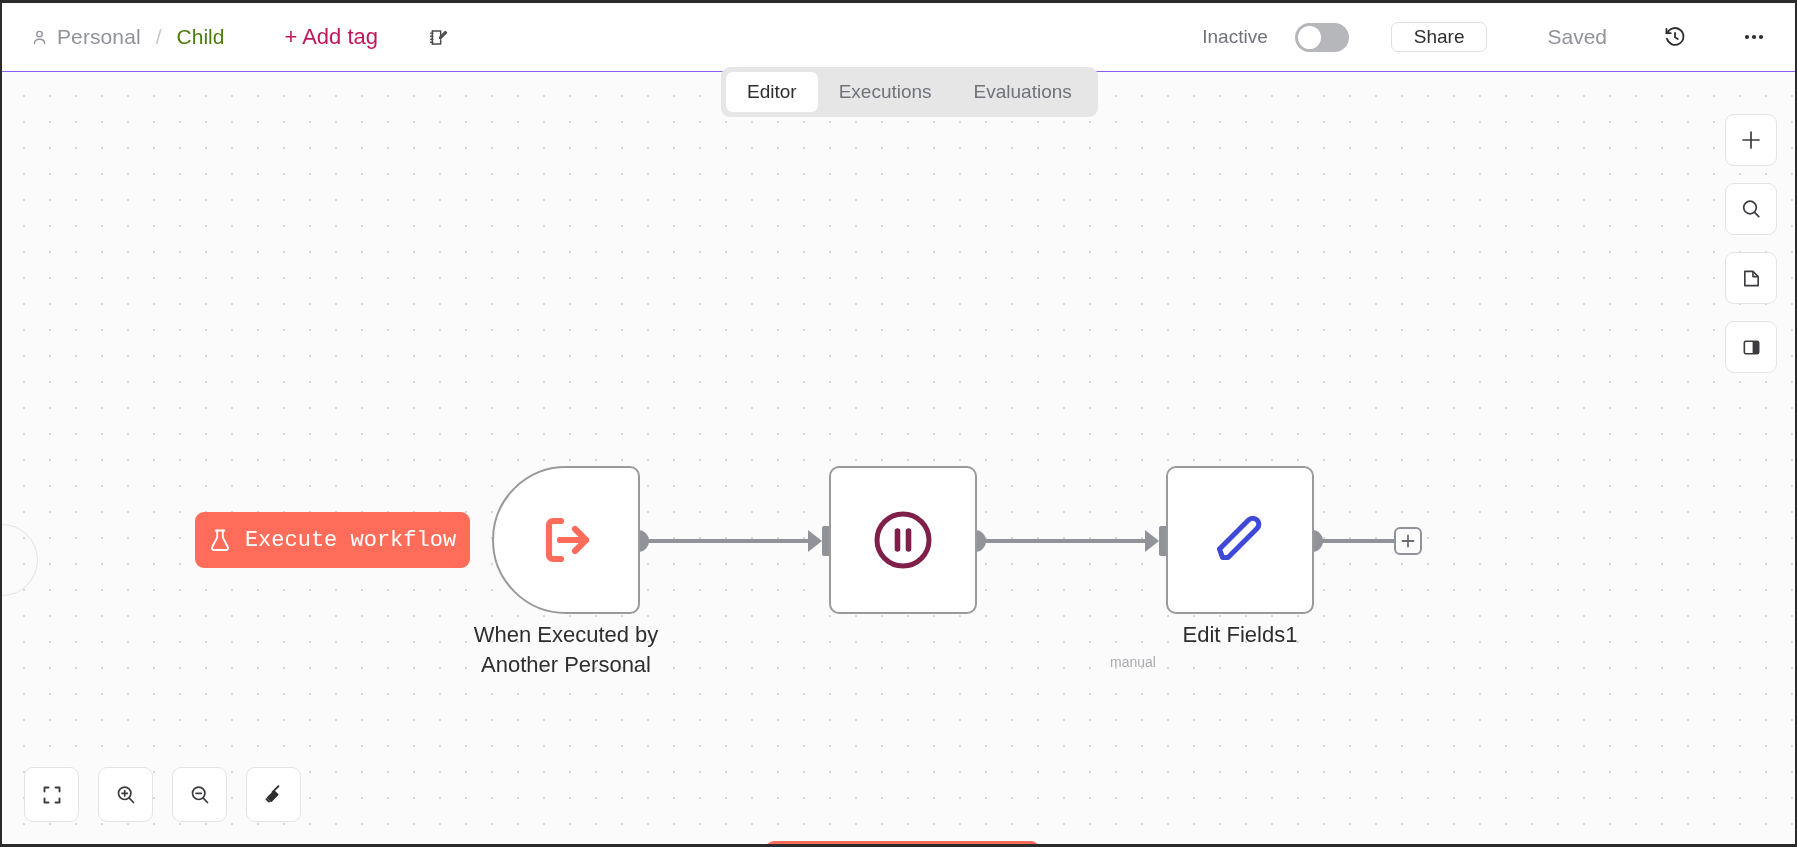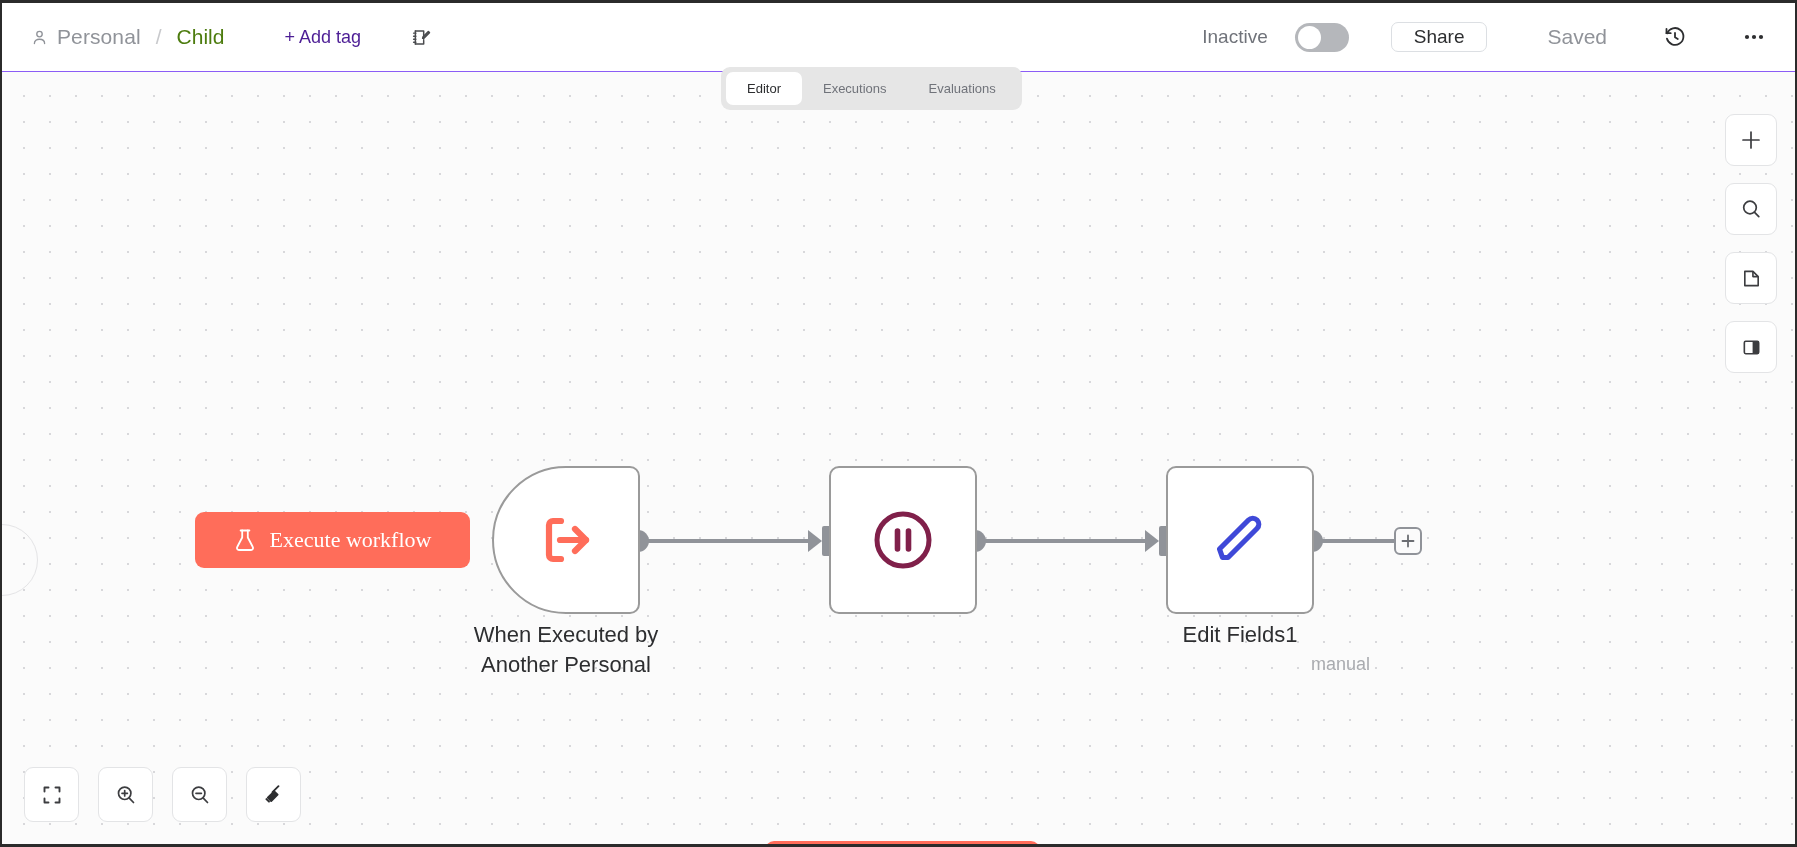--- a/index.html
+++ b/index.html
@@ -29,21 +29,21 @@
     z-index: 30;
   }
   .hdr-left { display: flex; align-items: center; padding-left: 29px; gap: 0; }
   .person-icon { width: 17px; height: 17px; margin-right: 9px; display:inline-flex; align-items:center; justify-content:center; }
   .crumb-personal {
     font-size: 21px; color: #909399; letter-spacing: .1px;
   }
   .crumb-sep { font-size: 21px; color: #c8c9cc; margin: 0 15px; }
   .crumb-child { font-size: 21px; color: #4d7c0f; }
   .add-tag {
-    font-size: 18px; color: #4c1d95; margin-left: 60px; cursor: pointer;
+    font-size: 22px; color: #be185d; margin-left: 60px; cursor: pointer;
     white-space: nowrap;
   }
   .notebook-icon { margin-left: 50px; width: 22px; height: 22px; display:flex; align-items:center; justify-content:center; cursor:pointer; }
 
   .hdr-right {
     margin-left: auto; display: flex; align-items: center; padding-right: 28px; gap: 12px;
   }
   .inactive-label { font-size: 19px; color: #70737a; margin-right: 15px; }
   .toggle {
     width: 54px; height: 29px; border-radius: 15px; background: #b5b7bb;
@@ -62,21 +62,21 @@
   .history-icon { margin-left: 44px; width: 24px; height: 24px; cursor: pointer; display:flex; align-items:center; justify-content:center;}
   .dots-icon { margin-left: 42px; width: 26px; height: 26px; cursor: pointer; display:flex; align-items:center; justify-content:center; }
 
   
   .tabs {
     position: absolute; top: 64px; left: 719px;
     background: #e6e6e6; border-radius: 9px;
     padding: 5px; display: flex; gap: 0; z-index: 35;
   }
   .tab {
-    font-size: 13px; color: #70737a; padding: 9px 21px;
+    font-size: 19px; color: #70737a; padding: 9px 21px;
     border-radius: 7px; cursor: pointer; white-space: nowrap;
   }
   .tab.active { background: #ffffff; color: #2d2e30; }
 
   
   .canvas {
     position: absolute; top: 69px; left: 0;
     width: 1793px; height: 772px;
     background-color: #fbfbfb;
     background-image: radial-gradient(circle, #d8d8db 1.1px, transparent 1.2px);
@@ -109,22 +109,22 @@
   }
   .node-label {
     position: absolute;
     text-align: center;
     font-size: 22px; color: #2d2e30;
     line-height: 30px;
     width: 260px;
     cursor: default;
   }
   .node-sub {
-    position: absolute; text-align: right;
-    font-size: 18px; color: #a9abaf; width: 260px;
+    position: absolute; text-align: left;
+    font-size: 14px; color: #a9abaf; width: 260px;
   }
 
   
   .icn { display: flex; align-items: center; justify-content: center; }
 
   
   .conn-line {
     position: absolute; height: 4px; background: #909399;
   }
   .conn-dot {
@@ -145,21 +145,21 @@
     position: absolute; width: 28px; height: 28px;
     border: 2px solid #909399; border-radius: 6px; background: #fbfbfb;
     display: flex; align-items: center; justify-content: center;
     cursor: pointer;
   }
 
   
   .exec-btn {
     background: #ff6d5a; color: #ffffff; border: none; border-radius: 9px;
     display: flex; align-items: center; justify-content: center; gap: 14px;
-    cursor: pointer; font-family: Liberation Serif, serif;
+    cursor: pointer; font-family: Liberation Mono, monospace;
   }
   .exec-pill {
     position: absolute; left: 193px; top: 440px;
     width: 275px; height: 56px; font-size: 22px;
   }
   .exec-bottom {
     position: absolute; left: 763px; top: 769px;
     width: 275px; height: 60px; font-size: 23px;
     z-index: 20;
   }

